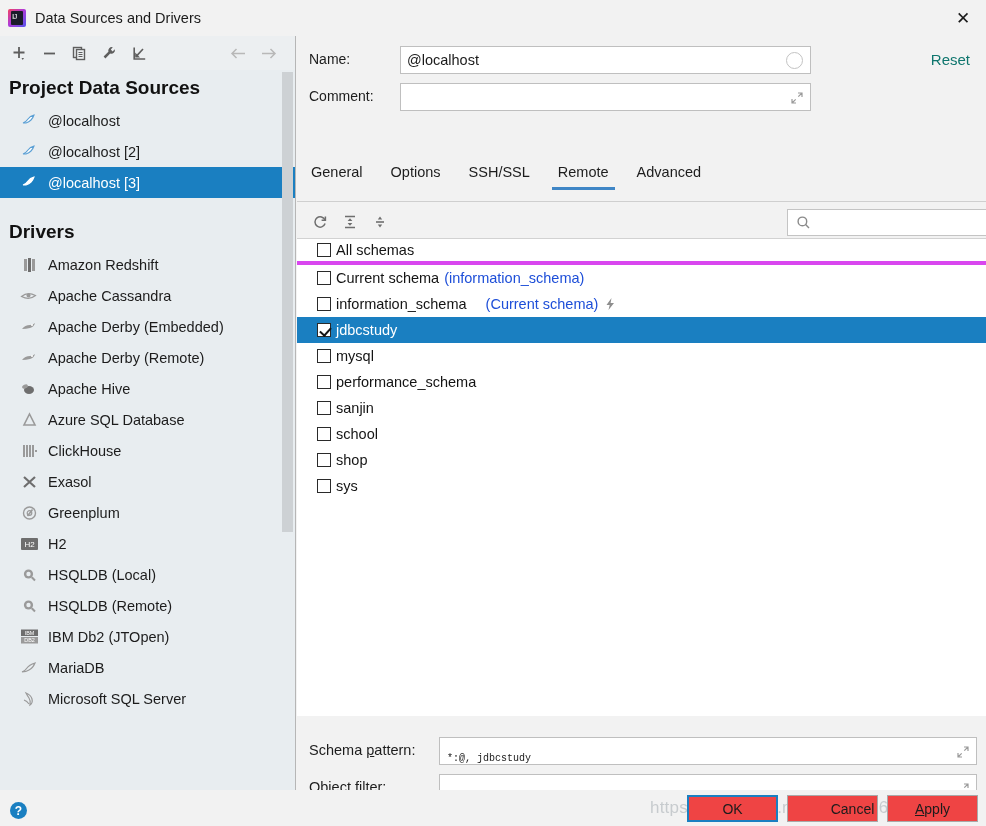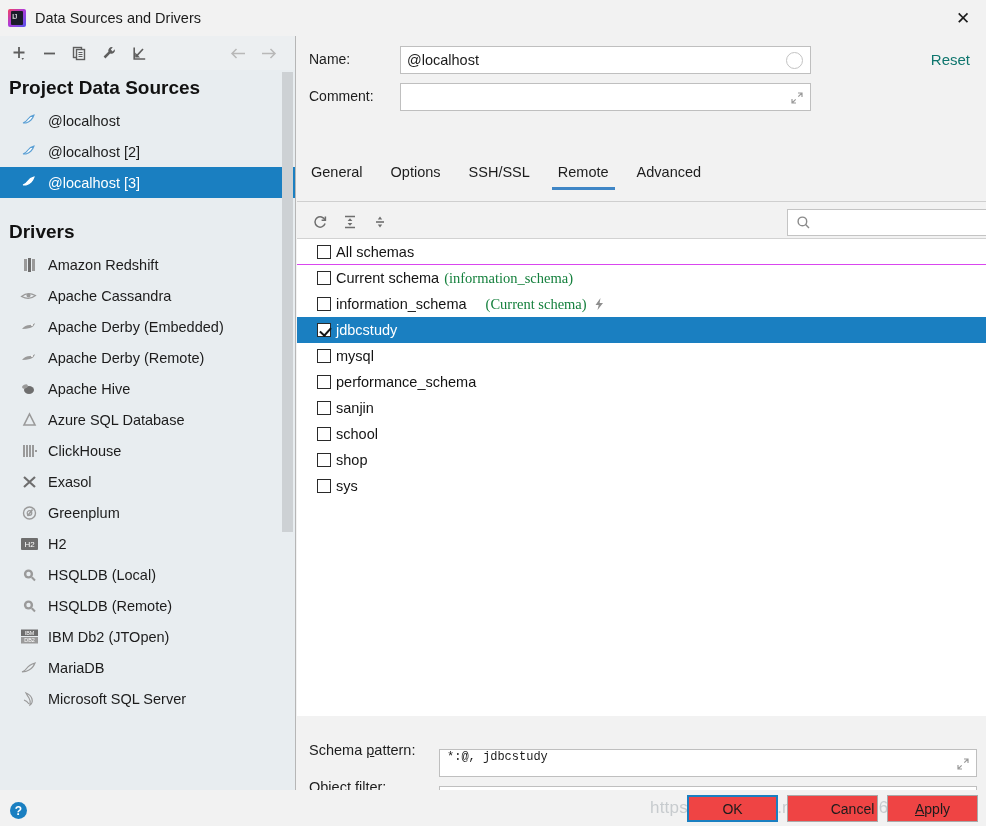--- a/index.html
+++ b/index.html
@@ -138,46 +138,46 @@
 
   
   .sch-list {
     position: absolute; left: 0; top: 203px; width: 689px; height: 477px;
     background: #ffffff; overflow: hidden;
   }
   .sch-row {
     height: 26px; display: flex; align-items: center; padding-left: 20px;
     font-size: 14.5px; color: #141414;
   }
-  .sch-row.sep { border-bottom: 1px solid #d946ef; }
+  .sch-row.sep { border-bottom: 4px solid #d946ef; }
   .sch-row.selected { background: #1a7fc1; color: #fff; }
   .cb {
     width: 14px; height: 14px; min-width: 14px; border: 1.4px solid #2a2a2a;
     background: #fff; margin-right: 5px; position: relative;
   }
   .cb.checked { background: #fff; border-color: #2a2a2a; }
   .cb.checked::after {
     content: ""; position: absolute; left: 3.5px; top: 0.5px;
     width: 5px; height: 9px; border: solid #141414;
     border-width: 0 2px 2px 0; transform: rotate(42deg);
   }
-  .sch-muted { color: #15803d; font-family: Liberation Serif, serif; }
+  .sch-muted { color: #1d4ed8; }
   .bolt { color: #8e8e8e; margin-left: 6px; font-size: 13px; }
 
   
   .bottom-fields {
     position: absolute; left: 0; top: 690px; width: 689px; height: 90px;
     background: #f2f2f2;
   }
   .bf-label { position: absolute; font-size: 14.5px; color: #1d1d1d; }
   .bf-box {
     position: absolute; left: 142px; right: 9px; height: 28px;
     background: #ffffff; border: 1px solid #bfbfbf;
-    display: flex; align-items: flex-start; padding: 0 26px 0 7px;
-    font-family: "Liberation Mono", monospace; font-size: 12px; color: #1a1a1a; margin-top: 12px;
+    display: flex; align-items: flex-end; padding: 0 26px 0 7px;
+    font-family: "Liberation Mono", monospace; font-size: 10px; color: #1a1a1a;
   }
 
   
   .bottombar {
     position: absolute; left: 0; top: 790px; width: 986px; height: 36px;
     background: #f2f2f2;
   }
   .help-ico {
     position: absolute; left: 10px; top: 802px; width: 17px; height: 17px;
     border-radius: 50%; background: #1a7fc1; color: #fff;

